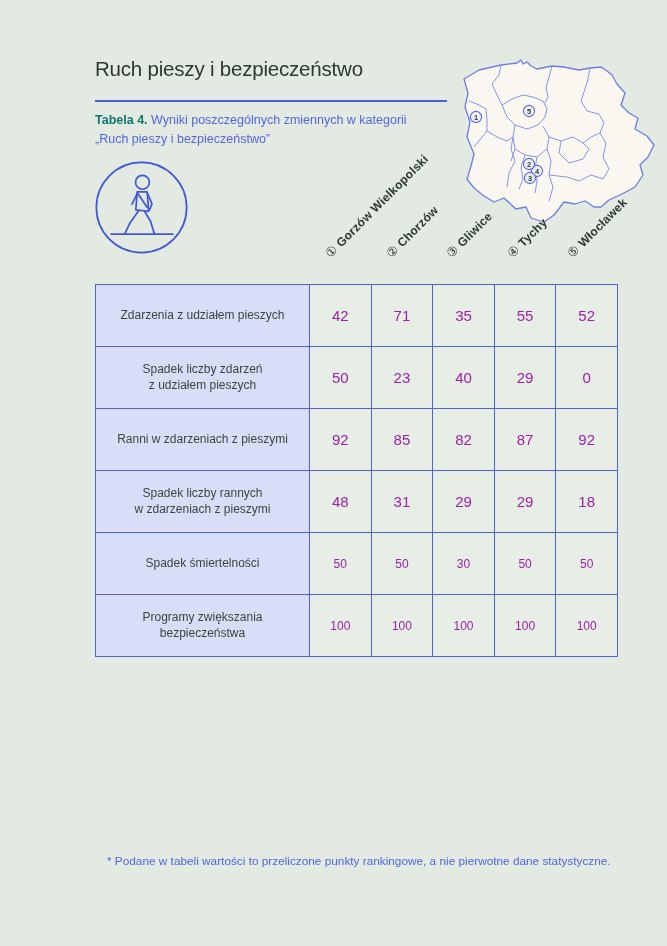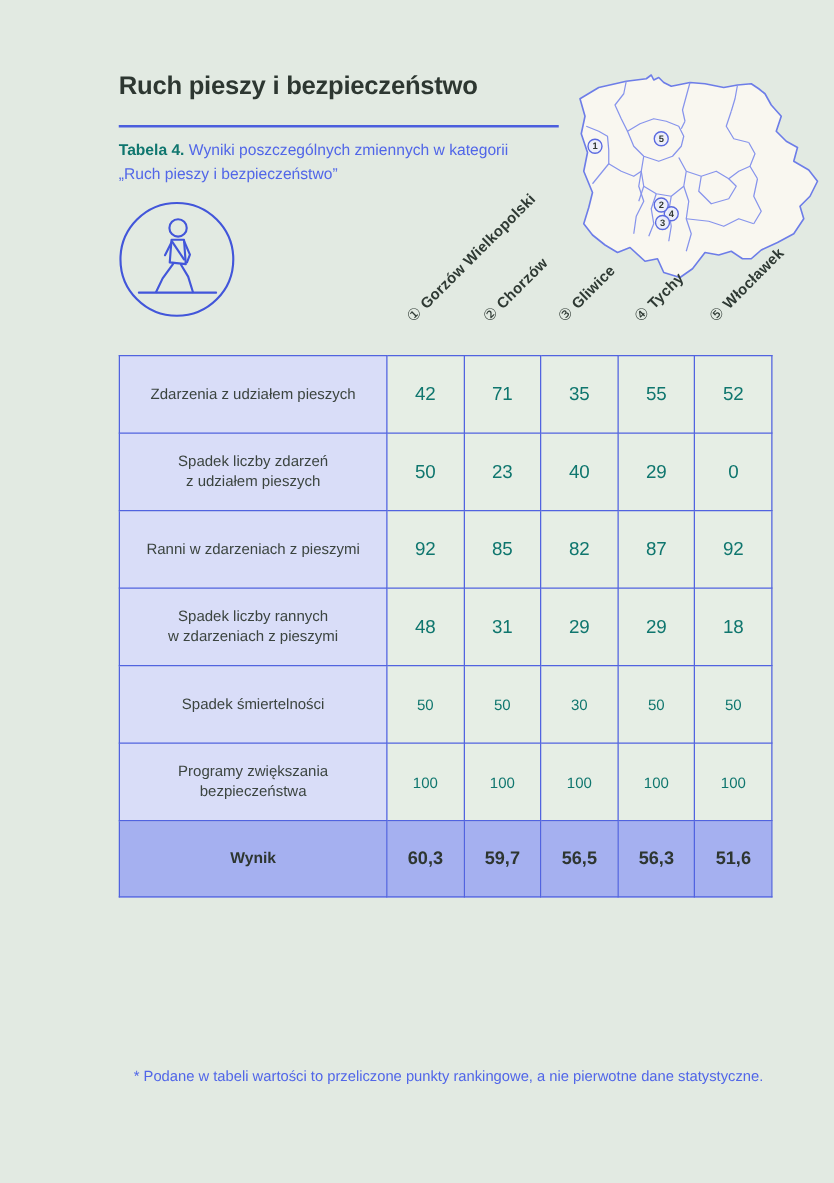--- a/index.html
+++ b/index.html
@@ -8,21 +8,21 @@
     background:#e2eae2;
     font-family:"Liberation Sans","DejaVu Sans",sans-serif;
     position:relative;overflow:hidden;
     color:#343d38;
   }
   .abs{position:absolute;}
 
   
   .page-title{
     left:95px;top:57px;
-    font-size:20.5px;font-weight:bold;color:#2d3731;
+    font-size:20.5px;font-weight:normal;color:#2d3731;
     letter-spacing:-0.2px;
   }
   .title-rule{
     left:95px;top:100px;width:352px;height:2px;background:#4b5edd;
   }
   .caption{
     left:95px;top:111px;width:360px;
     font-size:12.5px;line-height:18.5px;color:#5166e8;
   }
   .caption b{color:#0f766e;font-weight:bold;}
@@ -54,21 +54,21 @@
     text-align:center;vertical-align:middle;
     padding:0;
   }
   td.rowlabel{
     width:213px;background:#d9ddf8;
     font-size:12px;line-height:15.5px;color:#3b443f;
     white-space:pre-line;
   }
   td.val{
     width:60.6px;background:#e6eee5;
-    font-size:15px;color:#0f766e;
+    font-size:15px;color:#a21caf;
   }
   tr.r{height:62px;}
   tr.small td.val{font-size:12px;}
   tr.result{height:61px;}
   tr.result td{background:#a5b0f0;}
   tr.result td.rowlabel{font-size:12.5px;font-weight:bold;color:#2e3631;}
   tr.result td.val{font-size:14.5px;font-weight:bold;color:#2e3631;}
 
   .footnote{
     left:107px;top:854px;width:520px;
@@ -192,24 +192,16 @@
       </tr>
       <tr class="r small">
         <td class="rowlabel">Programy zwiększania
 bezpieczeństwa</td>
         <td class="val">100</td>
         <td class="val">100</td>
         <td class="val">100</td>
         <td class="val">100</td>
         <td class="val">100</td>
       </tr>
-      <tr class="result">
-        <td class="rowlabel">Wynik</td>
-        <td class="val">60,3</td>
-        <td class="val">59,7</td>
-        <td class="val">56,5</td>
-        <td class="val">56,3</td>
-        <td class="val">51,6</td>
-      </tr>
     </tbody>
 </table>
 
 <div class="abs footnote">* Podane w tabeli wartości to przeliczone punkty rankingowe, a nie pierwotne dane statystyczne.</div>
 
 </body></html>

